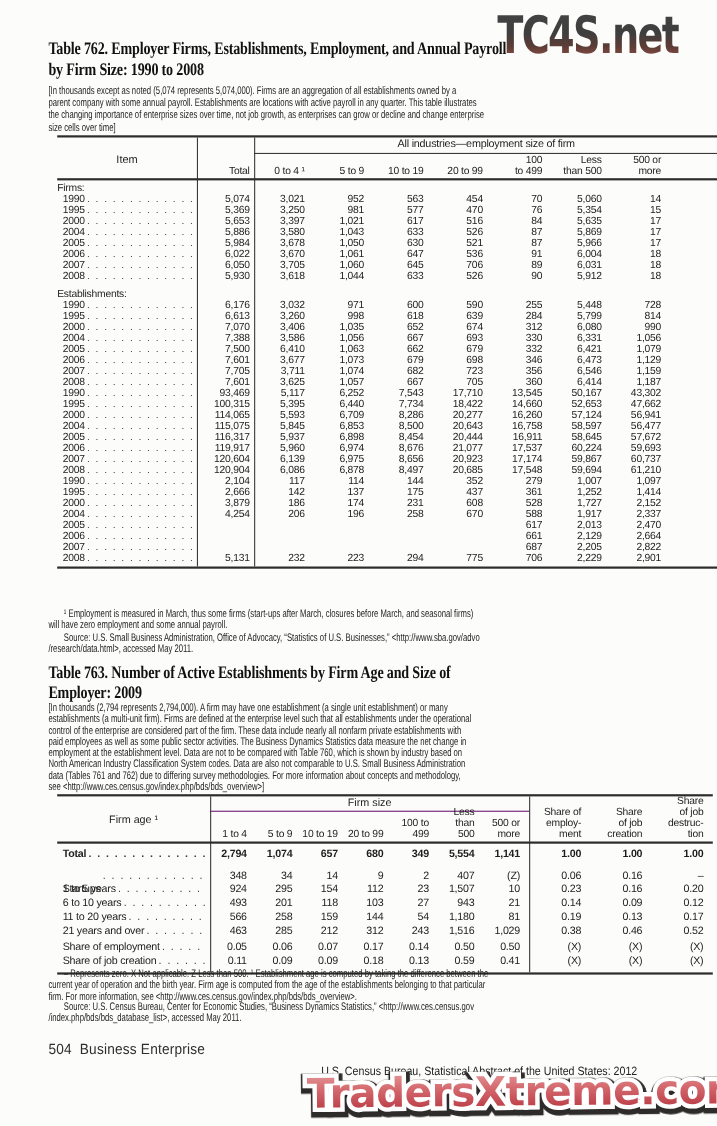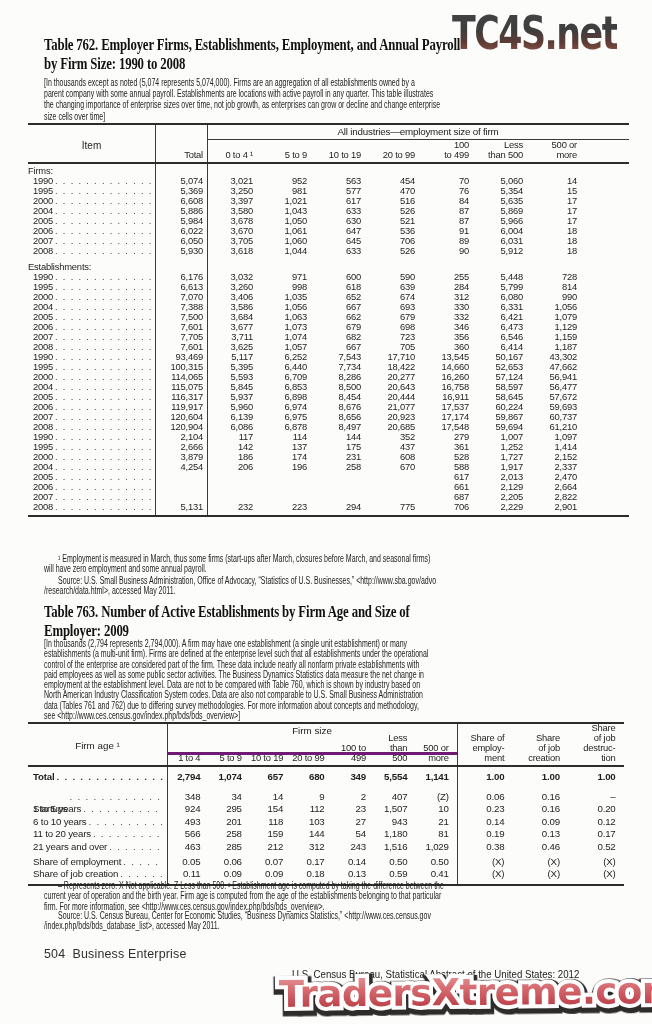--- a/index.html
+++ b/index.html
@@ -19,21 +19,21 @@
     white-space:pre; transform:scaleX(0.80); transform-origin:0 0;
     letter-spacing:-0.2px; z-index:3;
   }
   .intro, .fnote {
     position:absolute; left:44px; width:640px;
     font-size:10px; line-height:11px; color:#222;
   }
   .fnote { line-height:10.4px; text-indent:20px; }
 
   
-  .tbl { position:absolute; left:28px; background:transparent;
+  .tbl { position:absolute; left:52px; background:transparent;
          border-top:2.5px solid #2c2c2c; border-bottom:2.5px solid #2c2c2c; }
   .vl { position:absolute; top:0; bottom:0; width:1px; background:#3a3a3a; }
   .hc { white-space:pre-line; text-align:right; font-size:9.4px;
         line-height:10.1px; letter-spacing:-0.2px; }
   .row { display:flex; letter-spacing:-0.2px; }
   .rl { display:flex; padding-left:5px; }
   .dots { flex:1; overflow:hidden; white-space:nowrap; color:#3c3c3c; margin:0 4px 0 2px; }
   .dots::after { content:". . . . . . . . . . . . . . . . . . . . . . . . . . . . . . . . . . . ."; letter-spacing:1.3px; }
   .cell { text-align:right; }
   .seclbl { font-size:9.4px; line-height:10px; height:10px; letter-spacing:-0.2px; }
@@ -52,22 +52,22 @@
   #t762 .c-d { width:54px; flex:none; padding-right:8px; }
   #t762 .row { height:10px; font-size:9.4px; line-height:10px; }
   #t762 .rl { width:127px; }
   #t762 .seclbl { margin-top:6px; }
   #t762 .seclbl.first { margin-top:2px; }
 
   
   #t763 { top:722px; width:596px; padding-bottom:3px; }
   #t763 .vl1 { left:139px; } #t763 .vl2 { left:429px; }
   #t763-head { position:relative; height:43px; border-bottom:2px solid #2c2c2c; }
-  #t763-span { position:absolute; left:139px; width:290px; top:0; height:31px;
-               border-bottom:3px solid #701a75; text-align:center;
+  #t763-span { position:absolute; left:139px; width:290px; top:0; height:14px;
+               border-bottom:1px solid #701a75; text-align:center;
                font-size:9.8px; line-height:14px; }
   #t763-item { position:absolute; left:0; width:139px; top:16px;
                text-align:center; font-size:9.8px; }
   #t763-cols { position:absolute; left:139px; right:0; bottom:2px; display:flex; align-items:flex-end; }
   #t763 .c-sz { width:41.4px; flex:none; padding-right:8px; }
   #t763 .c-sh { width:55.6px; flex:none; padding-right:8px; }
   #t763 .row { height:12.4px; font-size:9.7px; line-height:12.2px; }
   #t763 .rl { width:139px; }
   #t763 .row.total { font-weight:700; height:15px; margin-top:3px; line-height:14px; }
   #t763 .row.gap-a { margin-top:6px; }
@@ -177,21 +177,21 @@
           <div class="cell c-d">470</div>
           <div class="cell c-d">76</div>
           <div class="cell c-d">5,354</div>
           <div class="cell c-d">15</div>
         </div>
         <div class="row ">
           <div class="rl">
             <div style="display: inline;">2000</div>
             <div class="dots"></div>
           </div>
-          <div class="cell c-total">6,608</div>
+          <div class="cell c-total">5,653</div>
           <div class="cell c-d">3,397</div>
           <div class="cell c-d">1,021</div>
           <div class="cell c-d">617</div>
           <div class="cell c-d">516</div>
           <div class="cell c-d">84</div>
           <div class="cell c-d">5,635</div>
           <div class="cell c-d">17</div>
         </div>
         <div class="row ">
           <div class="rl">
@@ -319,21 +319,21 @@
           <div class="cell c-d">330</div>
           <div class="cell c-d">6,331</div>
           <div class="cell c-d">1,056</div>
         </div>
         <div class="row ">
           <div class="rl">
             <div style="display: inline;">2005</div>
             <div class="dots"></div>
           </div>
           <div class="cell c-total">7,500</div>
-          <div class="cell c-d">3,684</div>
+          <div class="cell c-d">6,410</div>
           <div class="cell c-d">1,063</div>
           <div class="cell c-d">662</div>
           <div class="cell c-d">679</div>
           <div class="cell c-d">332</div>
           <div class="cell c-d">6,421</div>
           <div class="cell c-d">1,079</div>
         </div>
         <div class="row ">
           <div class="rl">
             <div style="display: inline;">2006</div>

